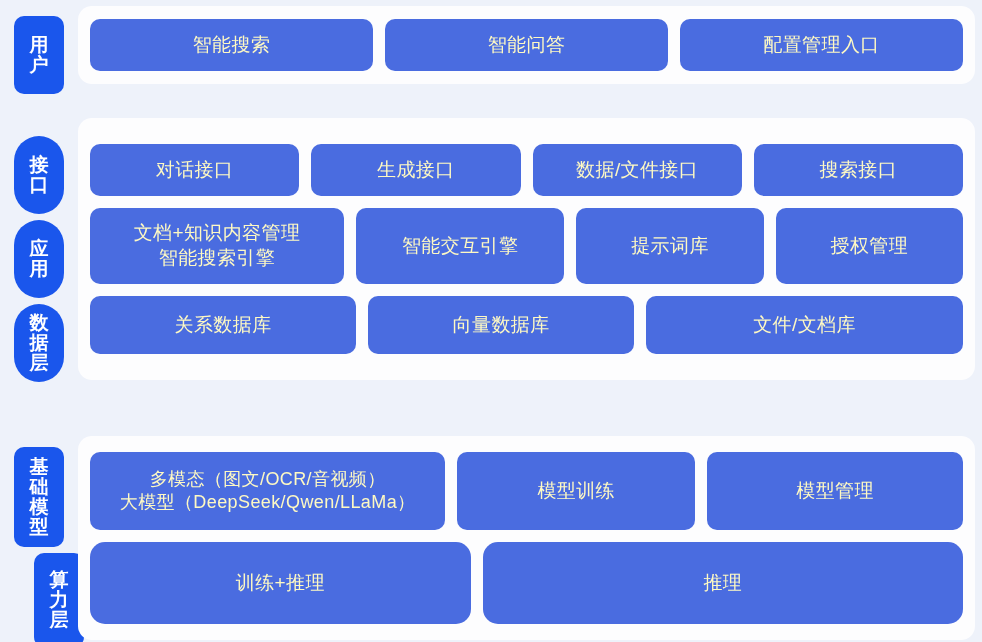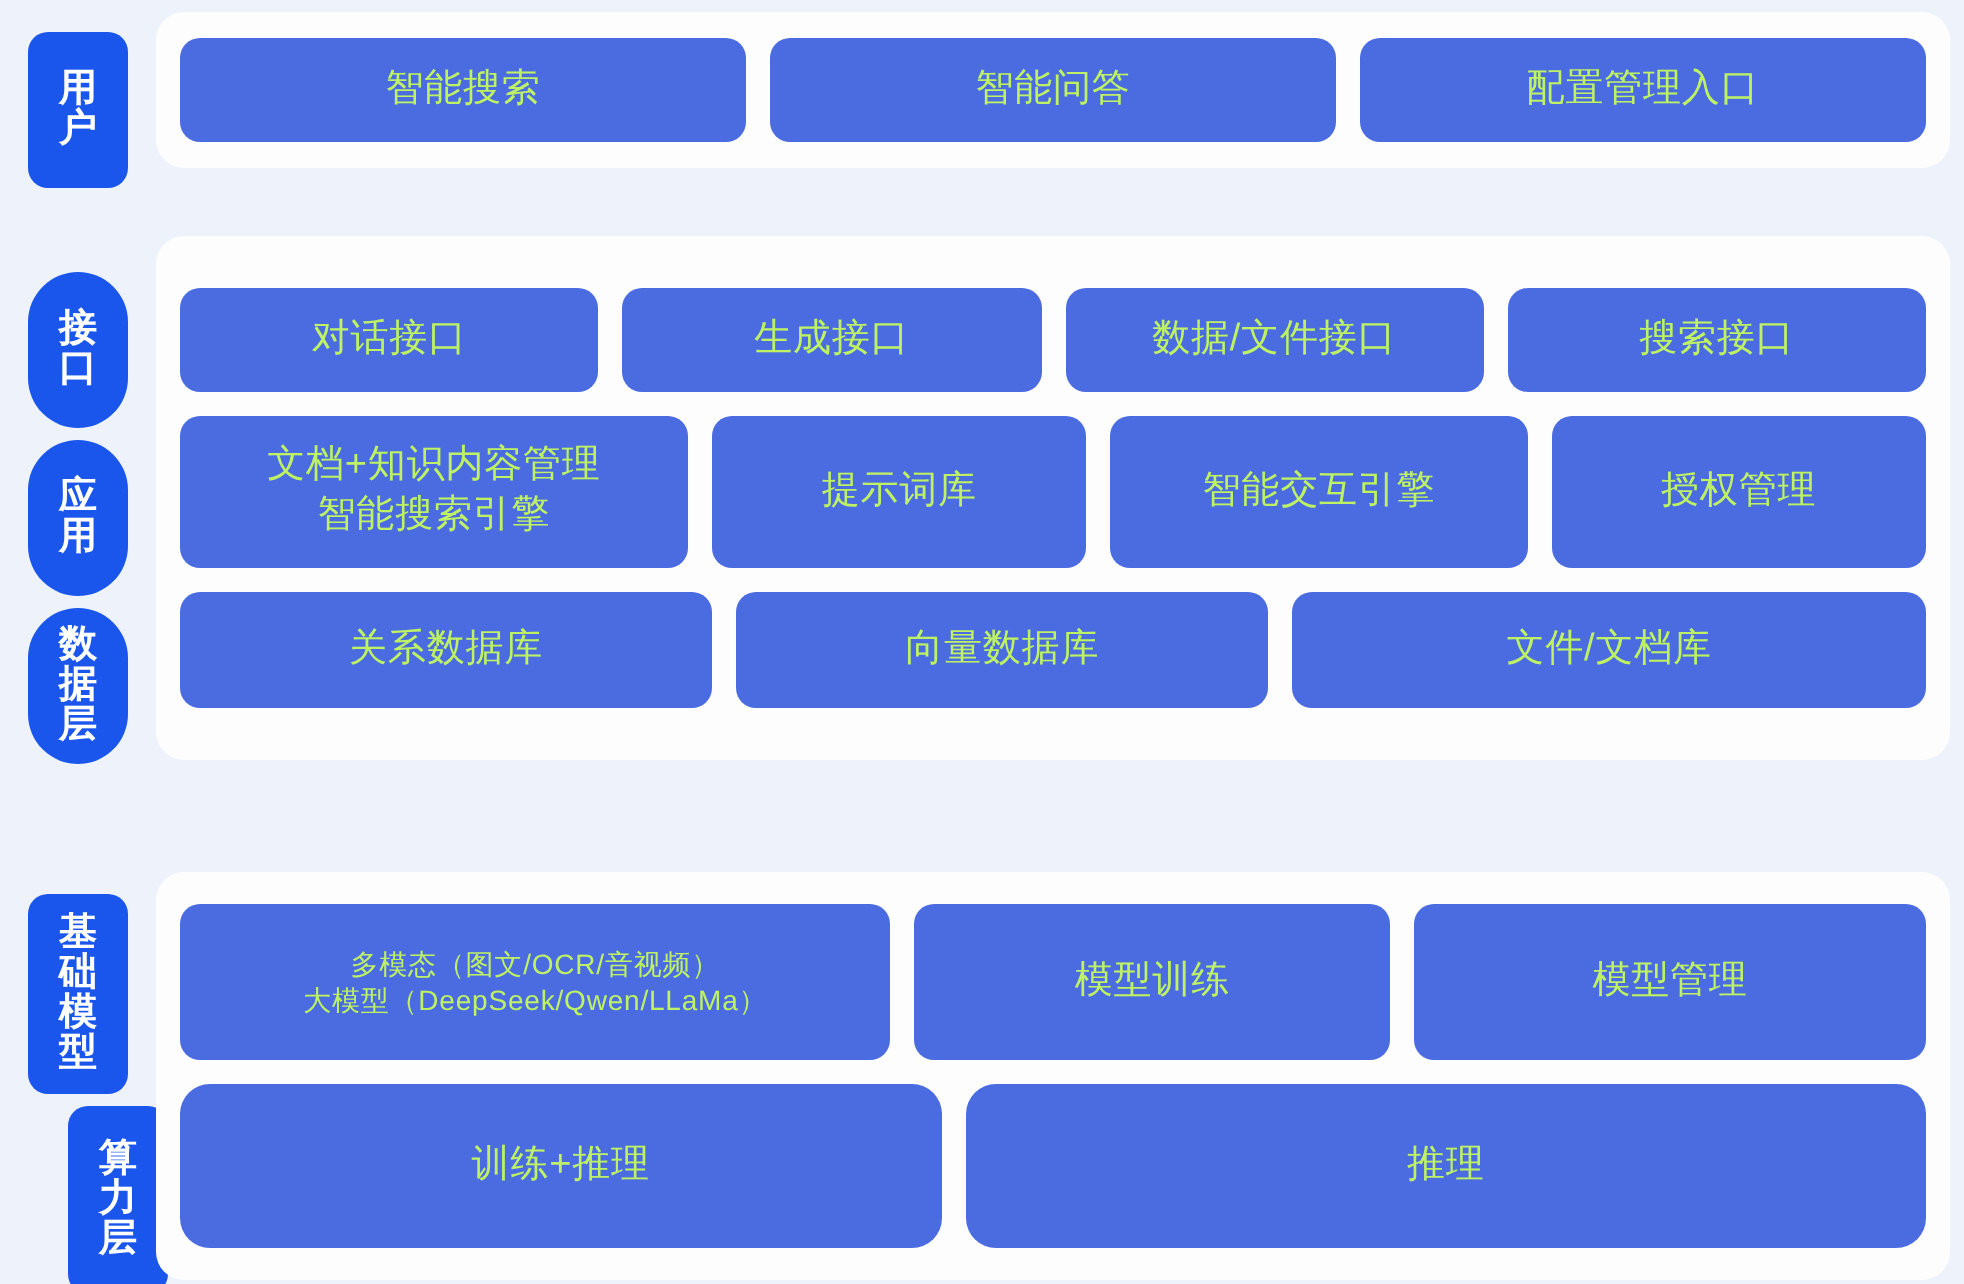--- a/index.html
+++ b/index.html
@@ -79,35 +79,35 @@
   }
 
   .row {
     display: flex;
     gap: 12px;
     align-items: stretch;
   }
 
   .box {
     background: #4a6ce0;
-    color: #bef264;
+    color: #fef9c3;
     border-radius: 10px;
     display: flex;
     align-items: center;
     justify-content: center;
     text-align: center;
     font-size: 19px;
     line-height: 1.3;
     letter-spacing: 0.4px;
     box-sizing: border-box;
     padding: 4px 6px;
     white-space: pre-line;
   }
 
-  .box.small-text { font-size: 14px; }
+  .box.small-text { font-size: 18px; }
 
   
   #section-user     { top: 6px;   height: 98px;  width: 982px; }
   #section-platform { top: 118px; height: 282px; width: 982px; }
   #section-infra    { top: 436px; height: 222px; width: 982px; }
 
   #section-user .panel    { height: 78px; }
   #section-user .box      { height: 52px; }
 
   #section-platform .panel  { height: 262px; }
@@ -162,22 +162,22 @@
       <div class="row row-interface">
         <div class="box" style="flex:1">对话接口</div>
         <div class="box" style="flex:1">生成接口</div>
         <div class="box" style="flex:1">数据/文件接口</div>
         <div class="box" style="flex:1">搜索接口</div>
       </div>
 
       <div class="row row-app">
         <div class="box" style="flex:1.38">文档+知识内容管理
 智能搜索引擎</div>
+        <div class="box" style="flex:1.12">智能交互引擎</div>
         <div class="box" style="flex:1">提示词库</div>
-        <div class="box" style="flex:1.12">智能交互引擎</div>
         <div class="box" style="flex:1">授权管理</div>
       </div>
 
       <div class="row row-data">
         <div class="box" style="flex:1">关系数据库</div>
         <div class="box" style="flex:1">向量数据库</div>
         <div class="box" style="flex:1.2">文件/文档库</div>
       </div>
 
     </div>

